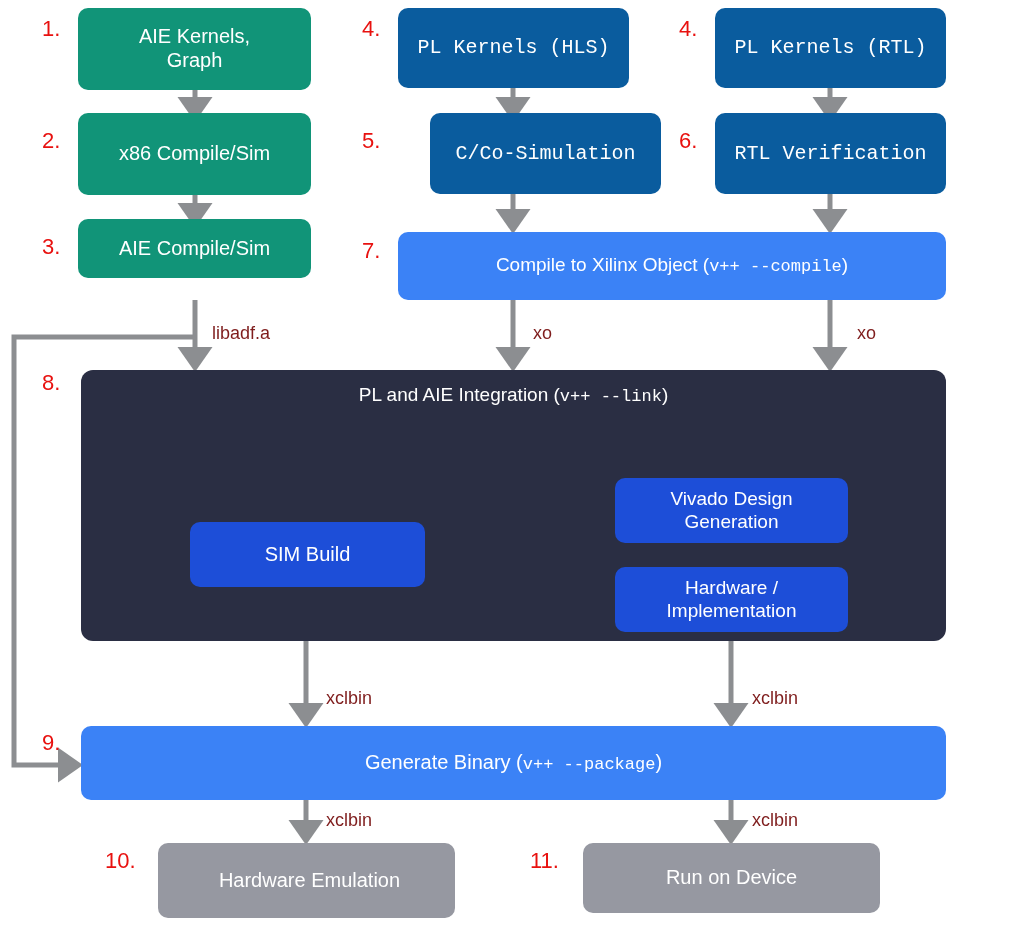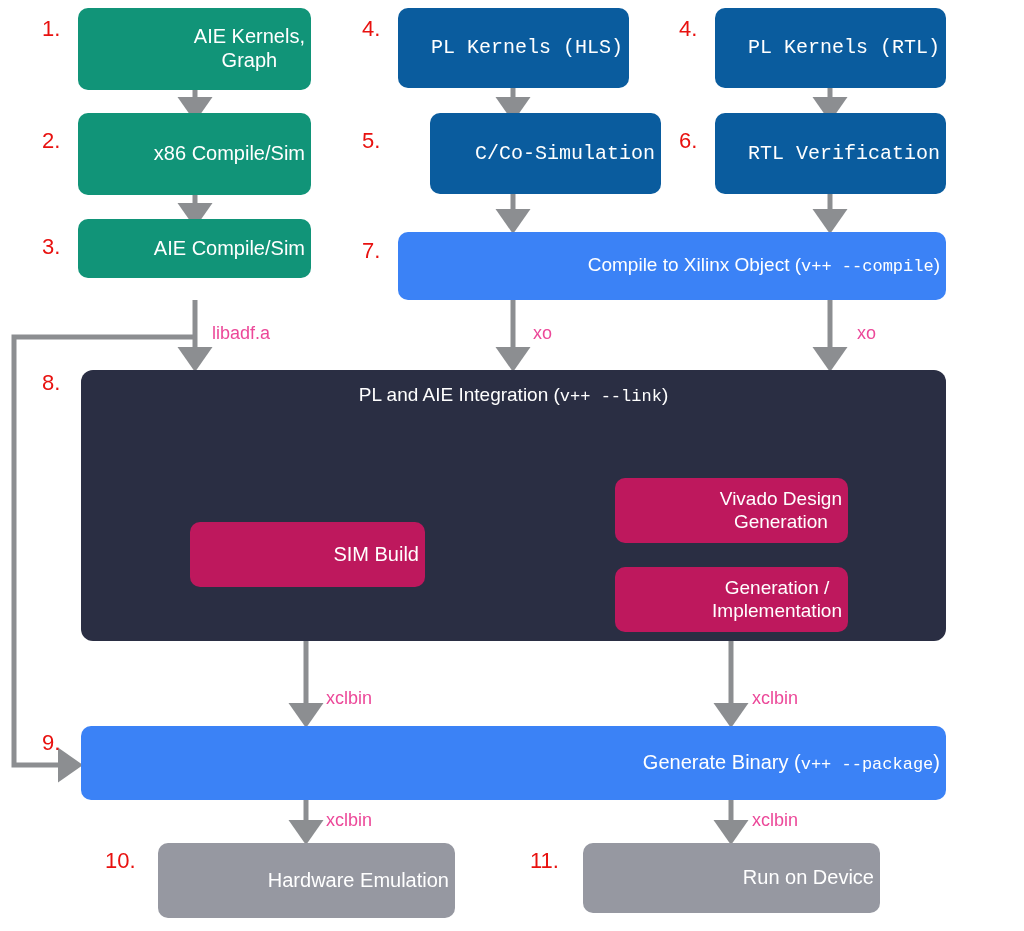--- a/index.html
+++ b/index.html
@@ -15,35 +15,35 @@
     width: 1024px;
     height: 931px;
     background: #ffffff;
     overflow: hidden;
   }
   .node {
     position: absolute;
     box-sizing: border-box;
     display: flex;
     align-items: center;
-    justify-content: flex-end;
+    justify-content: center;
     text-align: center;
     color: #ffffff;
     border-radius: 10px;
     line-height: 1.18;
     padding: 2px 6px;
   }
   .node span.lbl {
     display: block;
     white-space: pre-line;
   }
   .green   { background: #119478; }
   .blue    { background: #0a5c9e; font-family: Liberation Mono, monospace; }
   .dark    { background: #3b82f6; }
-  .lblue   { background: #be185d; }
+  .lblue   { background: #1d4ed8; }
   .grey    { background: #9698a1; }
 
   .f20 { font-size: 20px; }
   .f19 { font-size: 19px; }
 
   .bigbox {
     position: absolute;
     box-sizing: border-box;
     background: #2a2e43;
     border-radius: 12px;
@@ -64,21 +64,21 @@
   }
   .step-num {
     position: absolute;
     color: #e8110f;
     font-size: 22px;
     font-weight: normal;
     font-family: "Liberation Sans", sans-serif;
   }
   .edge-label {
     position: absolute;
-    color: #ec4899;
+    color: #7f1d1d;
     font-size: 18px;
     white-space: nowrap;
   }
   svg.wires {
     position: absolute;
     left: 0;
     top: 0;
     width: 1024px;
     height: 931px;
     pointer-events: none;
@@ -178,21 +178,21 @@
   <div class="node lblue f20" style="left:190px; top:522px; width:235px; height:65px;">
     <span class="lbl">SIM Build</span>
   </div>
 
   <div class="node lblue f19" style="left:615px; top:478px; width:233px; height:65px;">
     <span class="lbl">Vivado Design
 Generation</span>
   </div>
 
   <div class="node lblue f19" style="left:615px; top:567px; width:233px; height:65px;">
-    <span class="lbl">Generation /
+    <span class="lbl">Hardware /
 Implementation</span>
   </div>
 
   <div class="node dark" style="left:81px; top:726px; width:865px; height:74px; font-size:20px;">
     <span><span>Generate Binary (</span><span class="mono">v++ --package</span><span>)</span></span>
   </div>
 
   <div class="node grey f20" style="left:158px; top:843px; width:297px; height:75px;padding-left:12px;">
     <span class="lbl">Hardware Emulation</span>
   </div>

